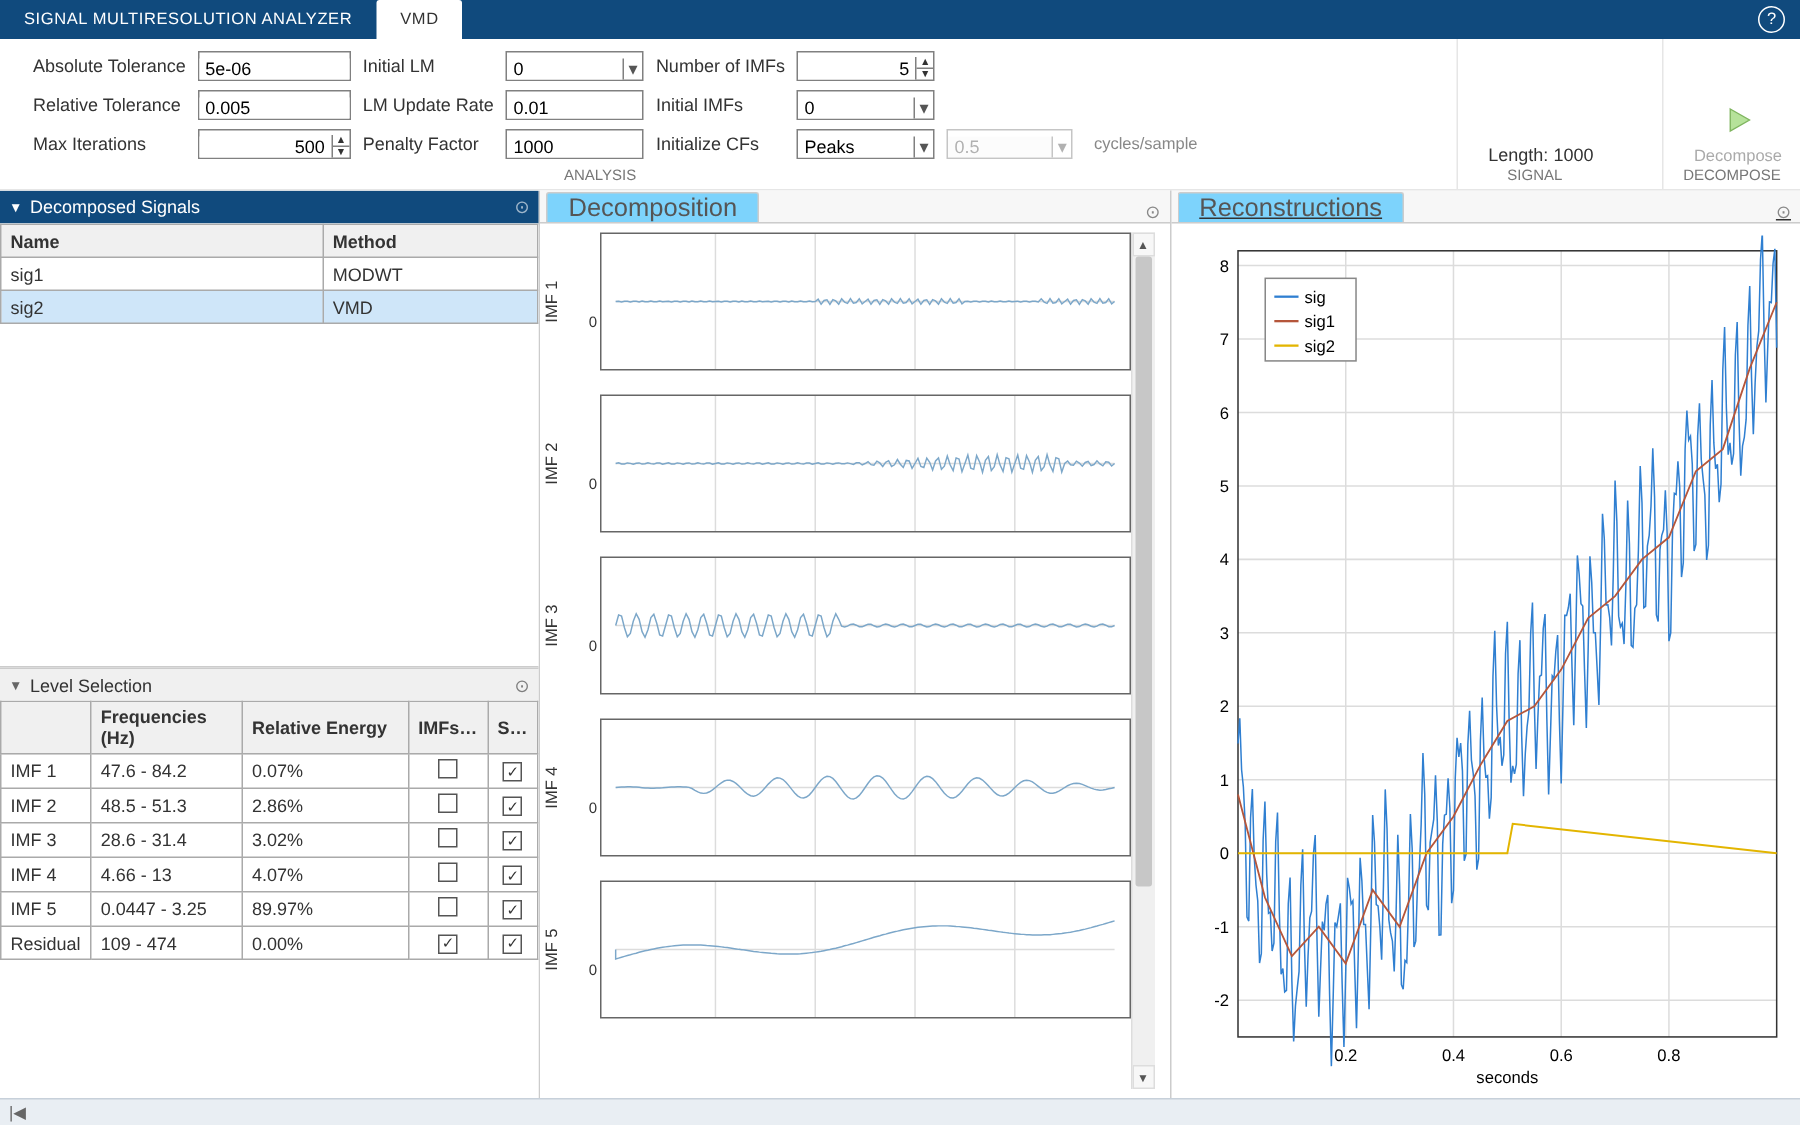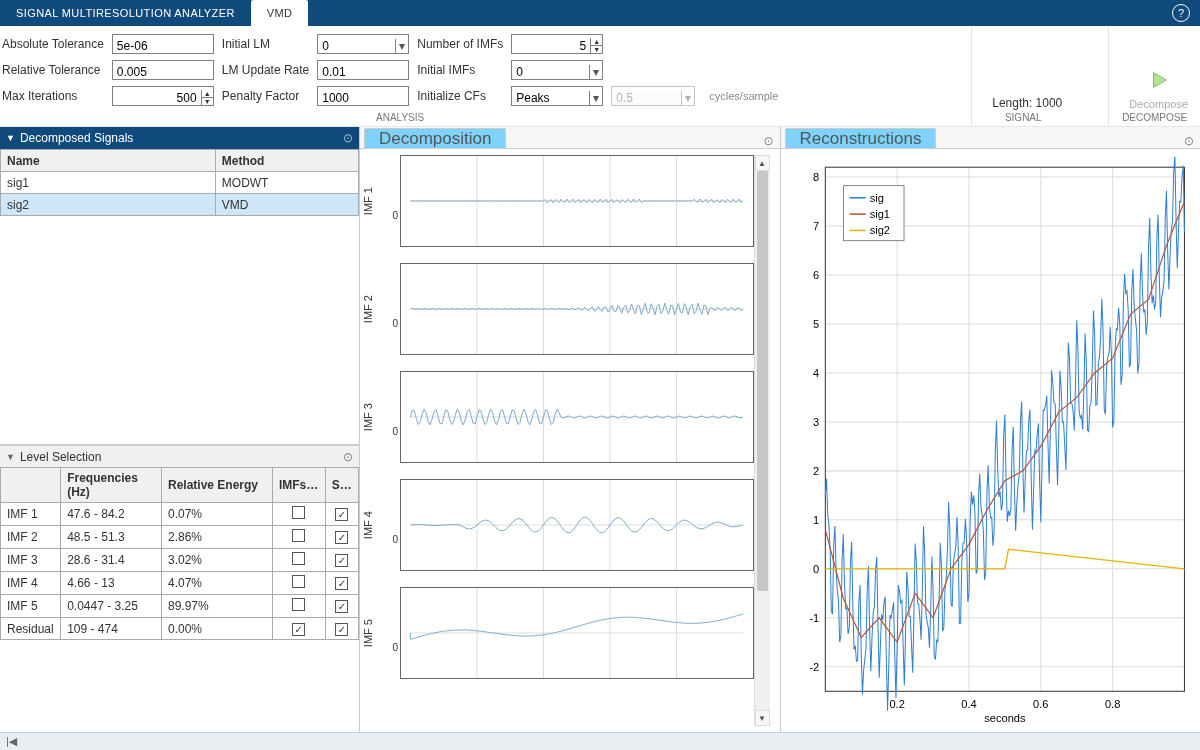--- a/index.html
+++ b/index.html
@@ -8,21 +8,21 @@
 
   
   .tabstrip { height:26px; background:#104a7d; display:flex; align-items:flex-end; color:#fff; }
   .tabstrip .tab { height:26px; padding:0 16px; line-height:26px; font-size:11px; letter-spacing:0.4px; }
   .tabstrip .tab.main { font-weight:500; }
   .tabstrip .tab.active { background:#fff; color:#333; border-top-left-radius:2px; border-top-right-radius:2px; cursor:pointer; }
   .tabstrip .help { margin-left:auto; margin-right:10px; width:18px; height:18px; border:1.5px solid #fff; border-radius:50%; display:flex; align-items:center; justify-content:center; font-size:11px; margin-bottom:4px; cursor:pointer;}
 
   
   .toolstrip { background:#fff; border-bottom:1px solid #e6e6e6; display:flex; position:relative; font-size:12px; }
-  .params { display:grid; grid-template-columns: auto 102px auto 92px auto 92px auto 90px; column-gap:8px; row-gap:6px; padding:8px 10px 20px 2px; align-items:center;}
+  .params { display:grid; grid-template-columns: auto 102px auto 92px auto 92px auto 90px; column-gap:8px; row-gap:6px; padding:8px 10px 20px 22px; align-items:center;}
   .params label { font-size:12px; white-space:nowrap; }
   .fld { display:flex; border:1px solid #808080; height:20px; background:#fff;align-items:flex-end; }
   .fld input { border:none; outline:none; width:100%; padding:0 4px; font-size:12px; }
   .fld .dd { width:16px; border-left:1px solid #808080; display:flex; align-items:center; justify-content:center; color:#555; cursor:pointer;}
   .fld .spn { width:14px; border-left:1px solid #808080; display:flex; flex-direction:column;}
   .fld .spn div { flex:1; display:flex; align-items:center; justify-content:center; font-size:7px; line-height:1; cursor:pointer;}
   .fld .spn div:first-child { border-bottom:1px solid #808080; }
   .fld.disabled { opacity:0.45; }
   .units { color:#888; font-size:11px; margin-left:6px;}
 
@@ -50,21 +50,21 @@
   .decomposed-body { flex:0 0 296px; background:#fff; overflow:hidden; border-bottom:1px solid #ccc;}
   .level-body { flex:1; background:#fff; overflow:hidden;}
 
   .chkcell { text-align:center !important; }
   .chk { width:13px; height:13px; border:1px solid #555; display:inline-flex; align-items:center; justify-content:center; font-size:10px; background:#fff; cursor:pointer;}
   .chk.on::after { content:"✓"; }
 
   
   .mid, .rgt { display:flex; flex-direction:column; min-width:0; }
   .mid { flex:1; border-right:1px solid #ccc; position:relative;}
-  .rgt { flex:1; }
+  .rgt { flex:1;text-decoration:underline; }
 
   .subtabbar { height:22px; background:#f7f7f7; border-bottom:1px solid #ccc; display:flex; align-items:flex-end; padding-left:4px;}
   .subtabbar .st { height:20px; padding:0 14px; line-height:20px; font-size:17px; border:1px solid #ccc; border-bottom:none; background:#7dd3fc; border-top-left-radius:2px; border-top-right-radius:2px; color:#555;}
   .subtabbar .x { margin-left:auto; margin-right:6px; color:#888; font-size:12px;}
 
   .imfstack { flex:1; overflow:hidden; padding:6px 10px 6px 2px; display:flex;}
   .imfinner { flex:1; display:flex; flex-direction:column; gap:16px; }
   .imfrow { display:flex; align-items:center; height:92px;}
   .imfrow .ylab { width:24px; writing-mode: vertical-rl; transform:rotate(180deg); text-align:center; font-size:11px; color:#333;}
   .imfrow .zero { width:14px; font-size:10px; color:#333; text-align:right; padding-right:2px; align-self:center; position:relative; top:14px;}

